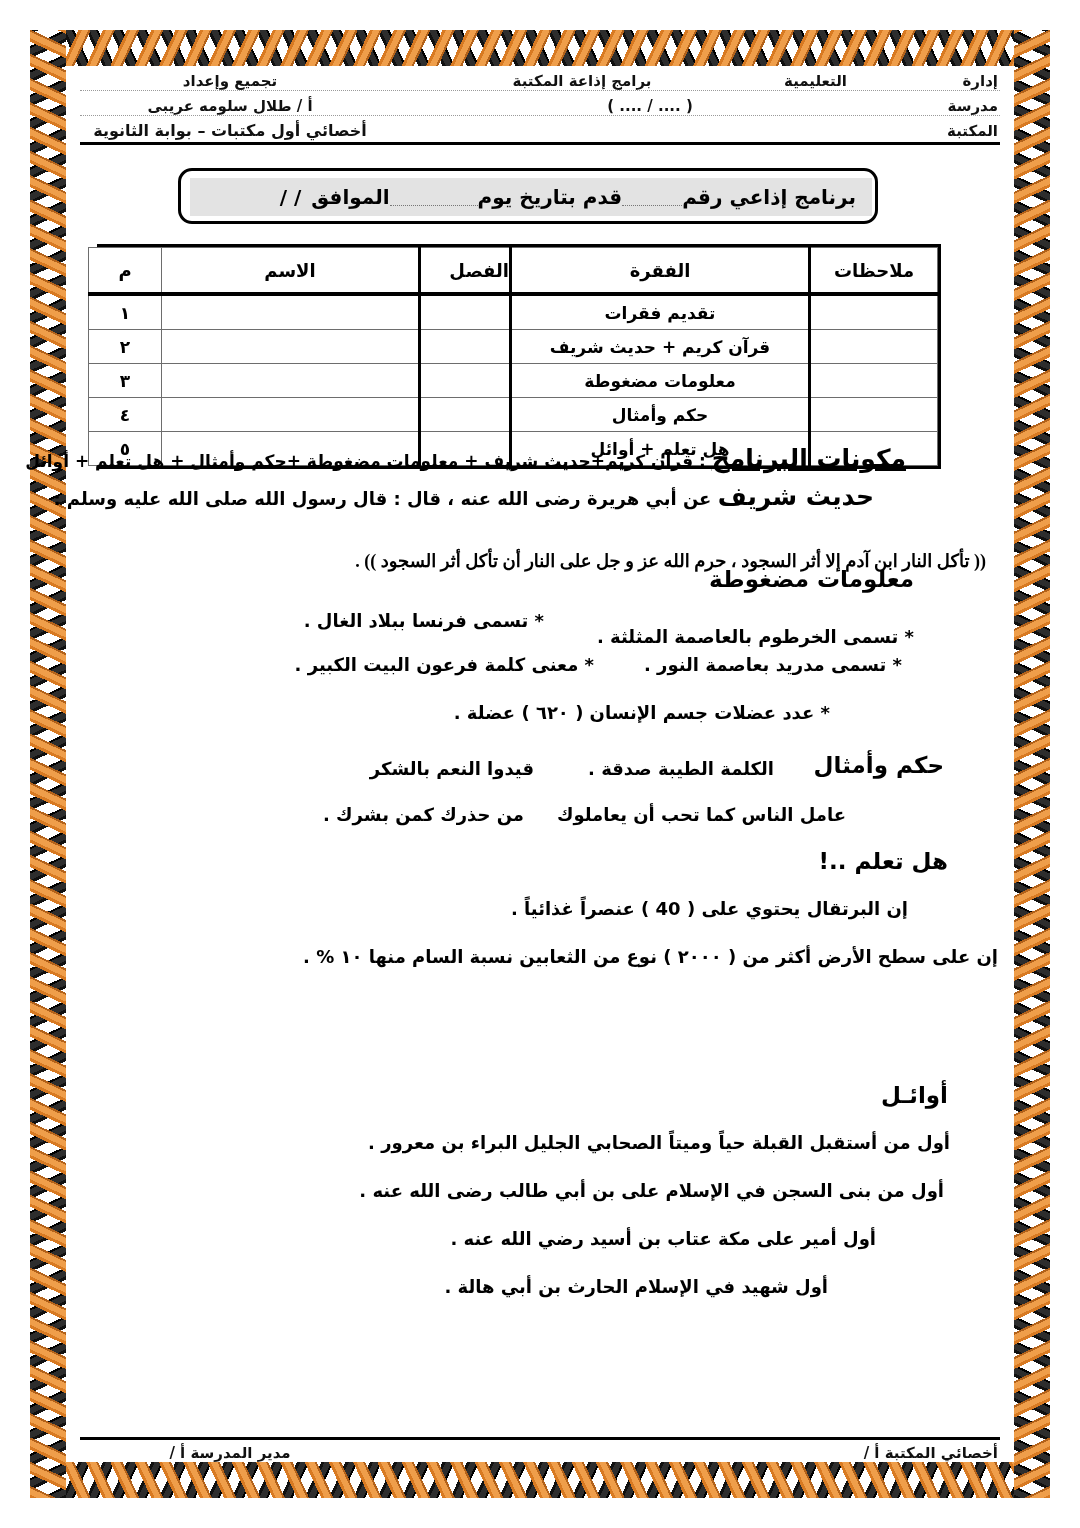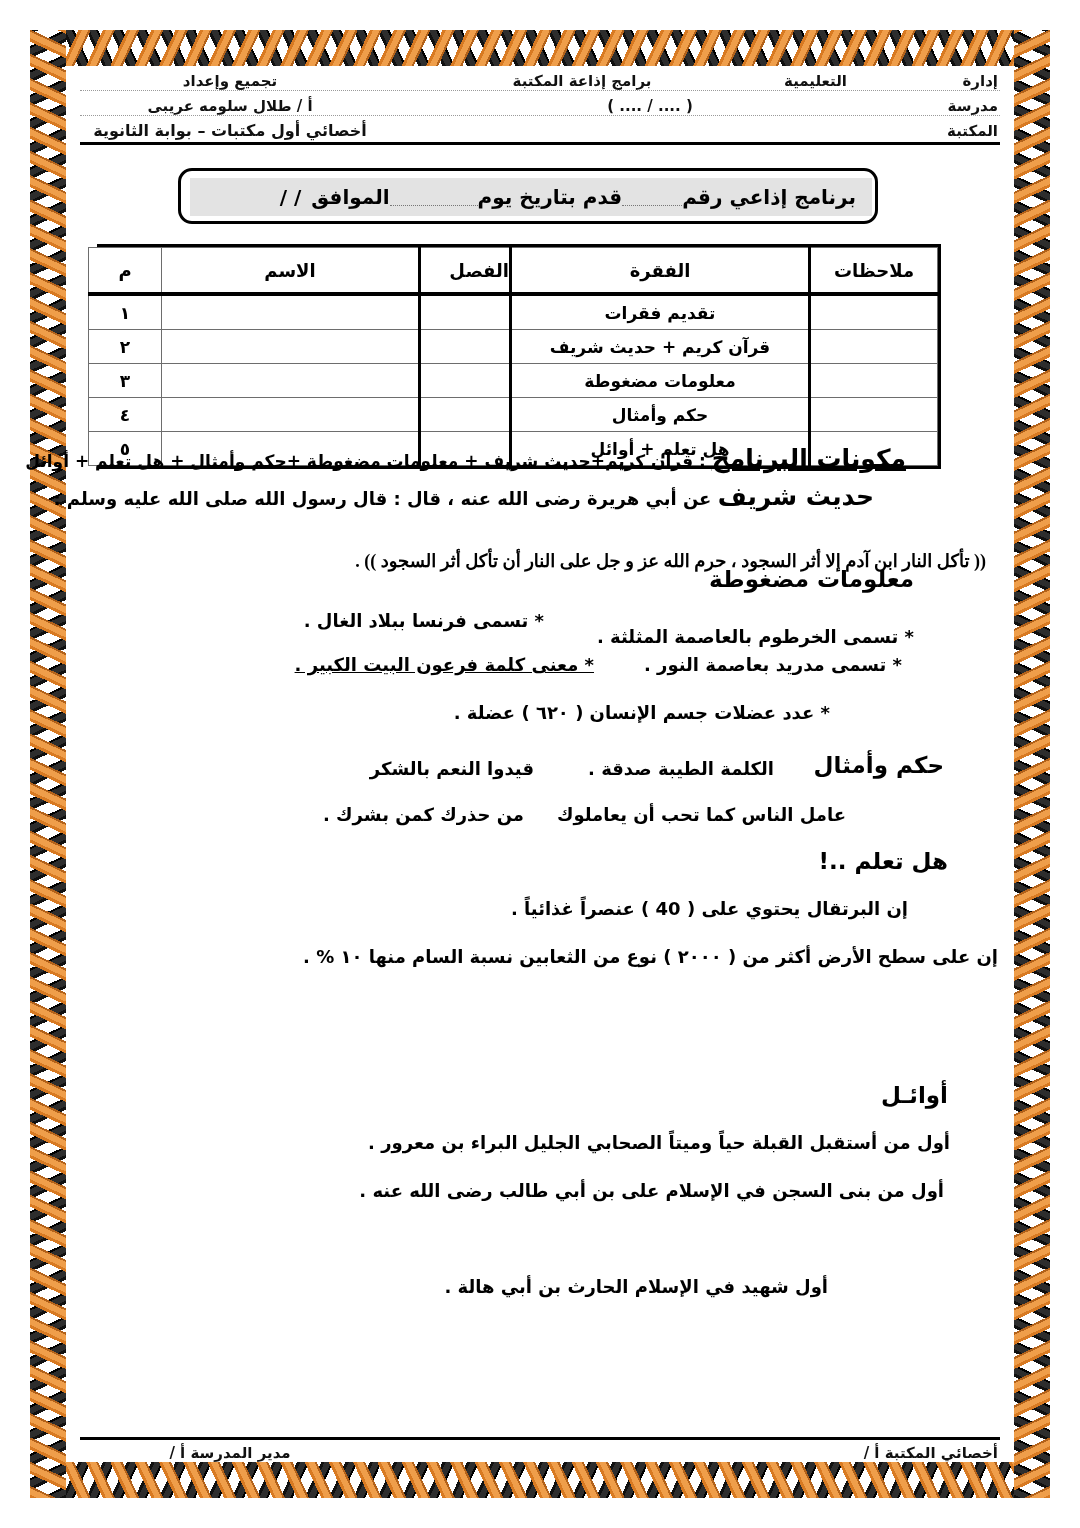--- a/index.html
+++ b/index.html
@@ -348,36 +348,37 @@
     <div class="row-line txt17" style="top:416px; right:140px;">
       <span class="hl">حديث شريف</span>
       <span>عن أبي هريرة رضى الله عنه ، قال : قال رسول الله صلى الله عليه وسلم :</span>
     </div>
     <div class="row-line txt17" style="top:484px; right:28px;font-family:Liberation Serif, serif;">(( تأكل النار ابن آدم إلا أثر السجود ، حرم الله عز و جل على النار أن تأكل أثر السجود )) .</div>
 
     <div class="sec-head" style="top:500px; right:100px;">معلومات مضغوطة</div>
     <div class="row-line txt17" style="top:544px; right:100px;margin-top:16px;">* تسمى الخرطوم بالعاصمة المثلثة .</div>
     <div class="row-line txt17" style="top:544px; right:470px;">* تسمى فرنسا ببلاد الغال .</div>
     <div class="row-line txt17" style="top:588px; right:112px;">* تسمى مدريد بعاصمة النور .</div>
-    <div class="row-line txt17" style="top:588px; right:420px;text-decoration:underline;">* معنى كلمة فرعون البيت الكبير .</div>
+    <div class="row-line txt17" style="top:588px; right:420px;">* معنى كلمة فرعون البيت الكبير .</div>
     <div class="row-line txt17" style="top:636px; right:184px;">* عدد عضلات جسم الإنسان ( ٦٢٠ ) عضلة .</div>
 
     <div class="sec-head" style="top:686px; right:70px;">حكم وأمثال</div>
     <div class="row-line txt17" style="top:692px; right:240px;">الكلمة الطيبة صدقة .</div>
     <div class="row-line txt17" style="top:692px; right:480px;">قيدوا النعم بالشكر</div>
     <div class="row-line txt17" style="top:738px; right:168px;">عامل الناس كما تحب أن يعاملوك</div>
     <div class="row-line txt17" style="top:738px; right:490px;">من حذرك كمن بشرك .</div>
 
     <div class="sec-head" style="top:782px; right:66px;">هل تعلم ..!</div>
     <div class="row-line txt17" style="top:832px; right:106px;">إن البرتقال يحتوي على ( 40 ) عنصراً غذائياً .</div>
     <div class="row-line txt17" style="top:880px; right:16px;">إن على سطح الأرض أكثر من ( ٢٠٠٠ ) نوع من الثعابين نسبة السام منها ١٠ % .</div>
 
     <div class="sec-head" style="top:1016px; right:66px;">أوائـل</div>
     <div class="row-line txt17" style="top:1066px; right:64px;">أول من أستقبل القبلة حياً وميتاً الصحابي الجليل البراء بن معرور .</div>
     <div class="row-line txt17" style="top:1114px; right:70px;">أول من بنى السجن في الإسلام على بن أبي طالب رضى الله عنه .</div>
+    <div class="row-line txt17" style="top:1162px; right:138px;">أول أمير على مكة عتاب بن أسيد رضي الله عنه .</div>
     <div class="row-line txt17" style="top:1210px; right:186px;">أول شهيد في الإسلام الحارث بن أبي هالة .</div>
 
     <div class="footer">
       <span class="ft-right">أخصائي المكتبة   أ /</span>
       <span class="ft-gap"></span>
       <span class="ft-left">مدير المدرسة  أ /</span>
     </div>
 
   </div>
 </div>

